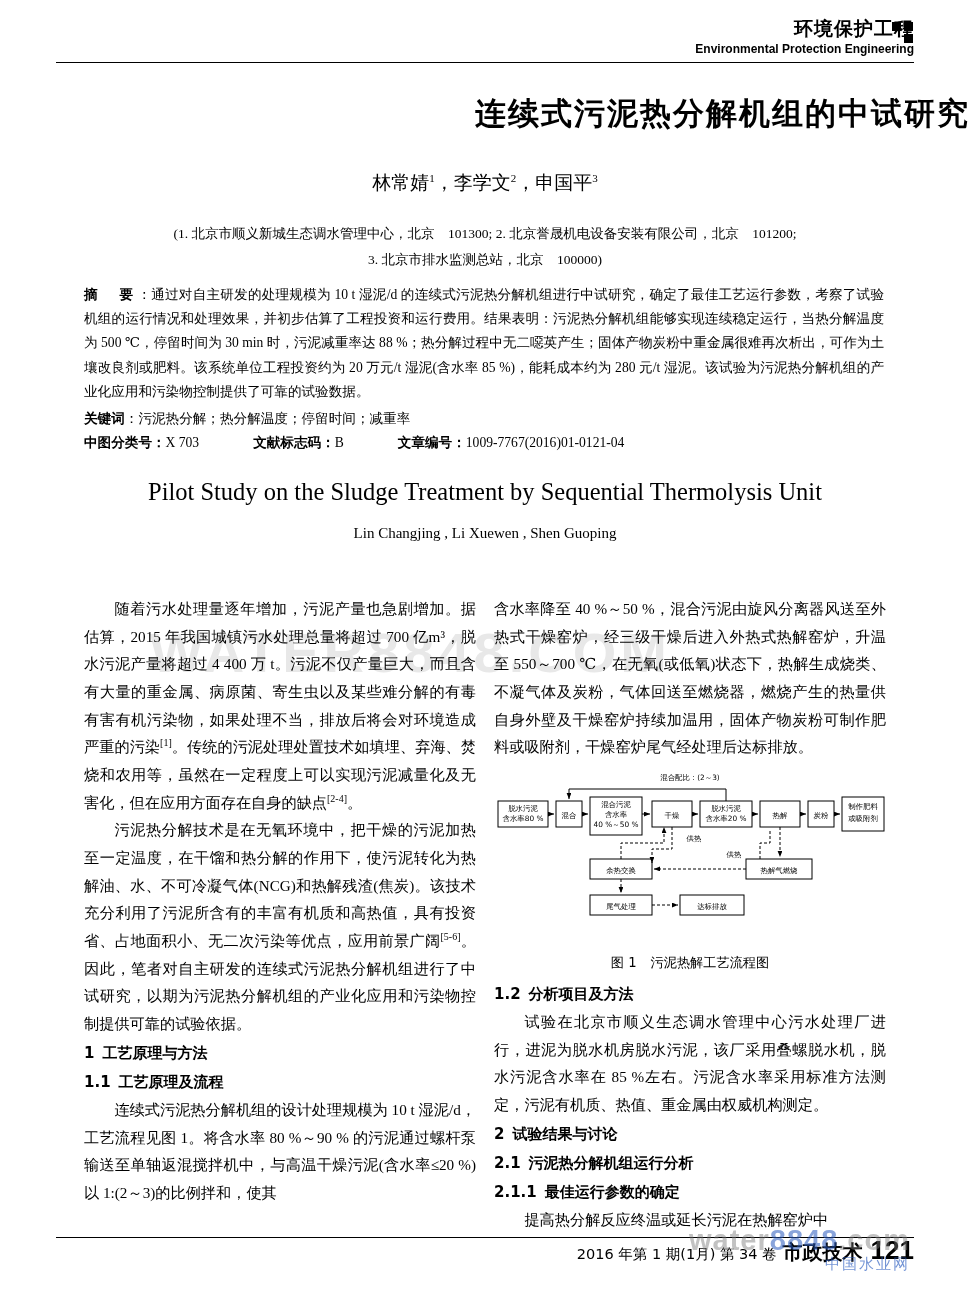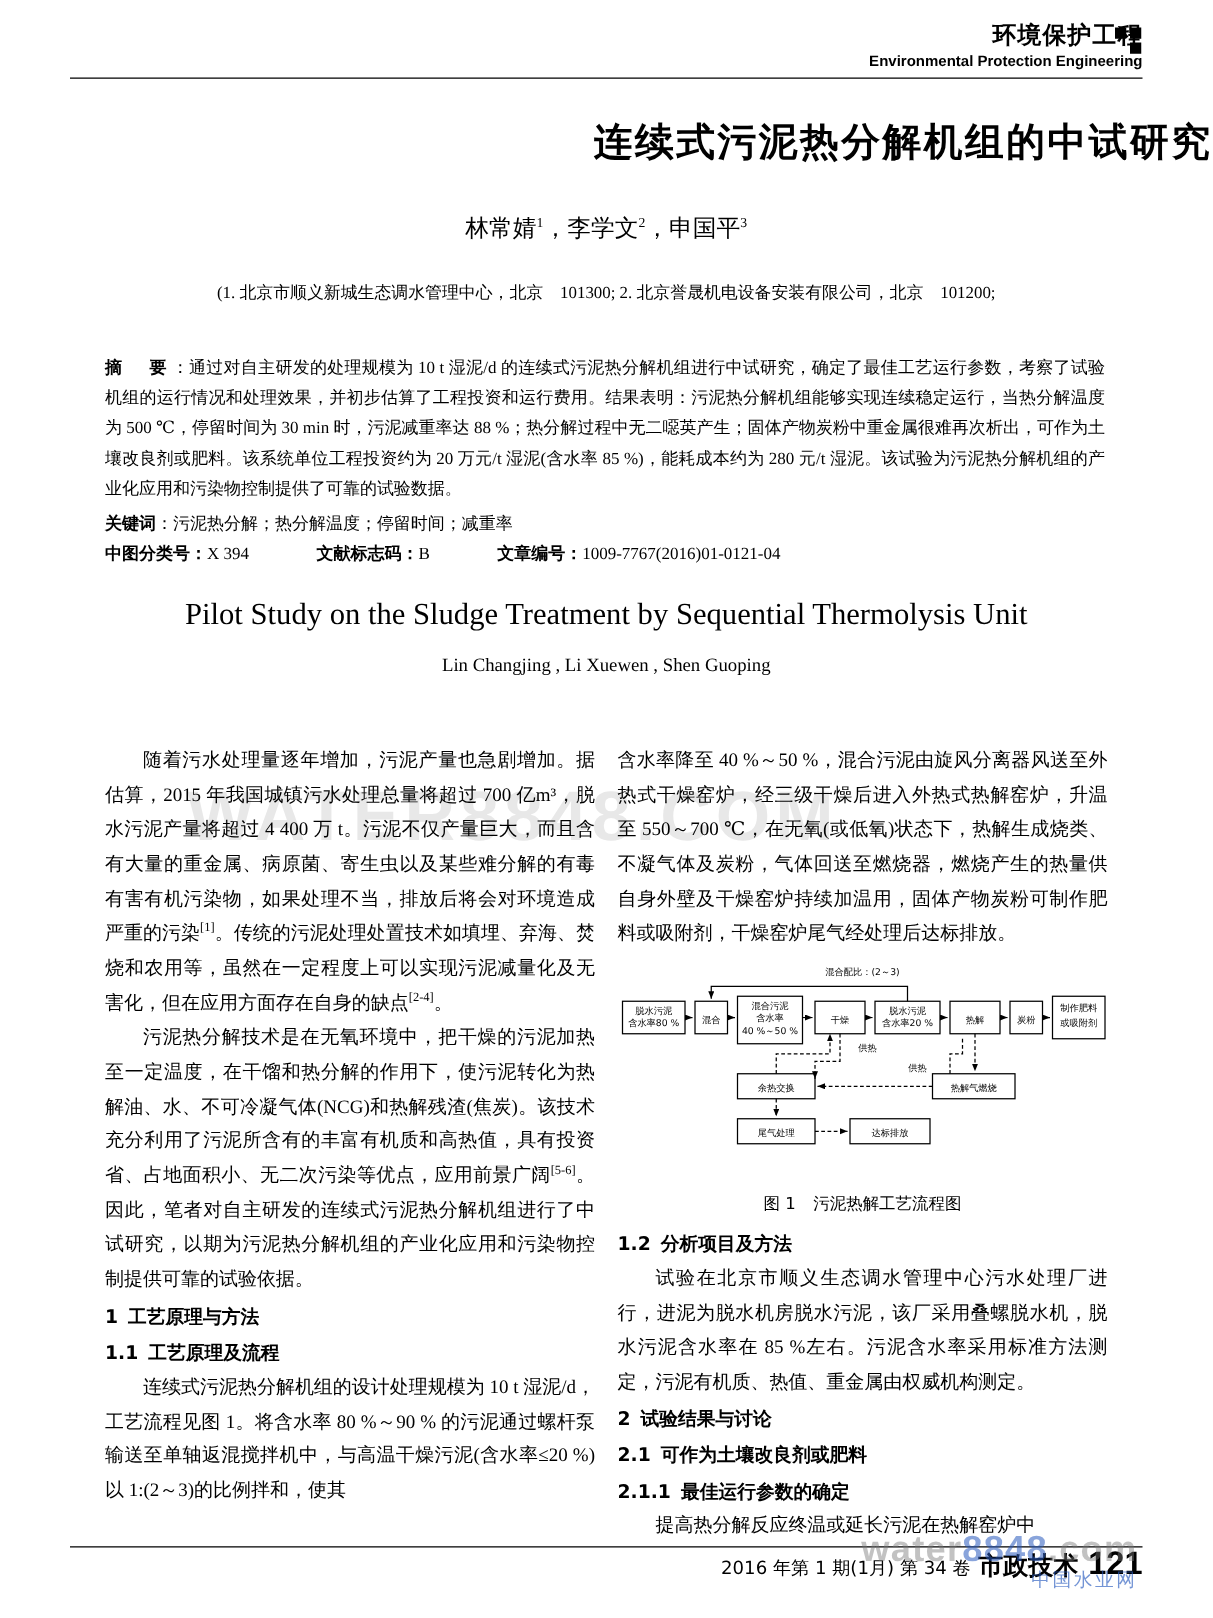--- a/index.html
+++ b/index.html
@@ -291,31 +291,32 @@
     </div>
   <div class="header-rule"></div>
 
   <div class="title-cn">连续式污泥热分解机组的中试研究</div>
 
   <div class="authors-cn">
     <span>林常婧</span><sup>1</sup><span>，李学文</span><sup>2</sup><span>，申国平</span><sup>3</sup>
   </div>
 
   <div class="affil affil-1">(1. 北京市顺义新城生态调水管理中心，北京　101300; 2. 北京誉晟机电设备安装有限公司，北京　101200;</div>
+  <div class="affil affil-2">3. 北京市排水监测总站，北京　100000)</div>
 
   <div class="abstract">
     <span class="lbl">摘　要</span><span>：通过对自主研发的处理规模为 10 t 湿泥/d 的连续式污泥热分解机组进行中试研究，确定了最佳工艺运行参数，考察了试验机组的运行情况和处理效果，并初步估算了工程投资和运行费用。结果表明：污泥热分解机组能够实现连续稳定运行，当热分解温度为 500 ℃，停留时间为 30 min 时，污泥减重率达 88 %；热分解过程中无二噁英产生；固体产物炭粉中重金属很难再次析出，可作为土壤改良剂或肥料。该系统单位工程投资约为 20 万元/t 湿泥(含水率 85 %)，能耗成本约为 280 元/t 湿泥。该试验为污泥热分解机组的产业化应用和污染物控制提供了可靠的试验数据。</span>
   </div>
 
   <div class="keywords">
     <span class="lbl">关键词</span><span>：污泥热分解；热分解温度；停留时间；减重率</span>
   </div>
 
   <div class="codes">
-    <span class="lbl">中图分类号：</span><span>X 394</span><span class="c2"><span class="lbl">文献标志码：</span><span>B</span></span><span class="c3"><span class="lbl">文章编号：</span><span>1009-7767(2016)01-0121-04</span></span>
+    <span class="lbl">中图分类号：</span><span>X 703</span><span class="c2"><span class="lbl">文献标志码：</span><span>B</span></span><span class="c3"><span class="lbl">文章编号：</span><span>1009-7767(2016)01-0121-04</span></span>
   </div>
 
   <div class="title-en">Pilot Study on the Sludge Treatment by Sequential Thermolysis Unit</div>
   <div class="authors-en">Lin Changjing , Li Xuewen , Shen Guoping</div>
 
   <div class="wm-center">WATER8848.COM</div>
 
   <div class="col col-left">
     <p><span>随着污水处理量逐年增加，污泥产量也急剧增加。据估算，2015 年我国城镇污水处理总量将超过 700 亿m³，脱水污泥产量将超过 4 400 万 t。污泥不仅产量巨大，而且含有大量的重金属、病原菌、寄生虫以及某些难分解的有毒有害有机污染物，如果处理不当，排放后将会对环境造成严重的污染</span><sup>[1]</sup><span>。传统的污泥处理处置技术如填埋、弃海、焚烧和农用等，虽然在一定程度上可以实现污泥减量化及无害化，但在应用方面存在自身的缺点</span><sup>[2-4]</sup><span>。</span></p>
 
@@ -414,21 +415,21 @@
         <span class="figlabel">图 1</span><span>污泥热解工艺流程图</span>
       </div>
     </div>
 
     <h3><span class="num">1.2</span><span>分析项目及方法</span></h3>
 
     <p>试验在北京市顺义生态调水管理中心污水处理厂进行，进泥为脱水机房脱水污泥，该厂采用叠螺脱水机，脱水污泥含水率在 85 %左右。污泥含水率采用标准方法测定，污泥有机质、热值、重金属由权威机构测定。</p>
 
     <h3><span class="num">2</span><span>试验结果与讨论</span></h3>
 
-    <h3><span class="num">2.1</span><span>可作为土壤改良剂或肥料</span></h3>
+    <h3><span class="num">2.1</span><span>污泥热分解机组运行分析</span></h3>
 
     <h3><span class="num">2.1.1</span><span>最佳运行参数的确定</span></h3>
 
     <p>提高热分解反应终温或延长污泥在热解窑炉中</p>
   </div>
 
   <div class="footer-rule"></div>
   <div class="footer">
     <span class="footer-text">2016 年第 1 期(1月) 第 34 卷</span><span class="footer-journal">市政技术</span><span class="footer-page">121</span>
   </div>

